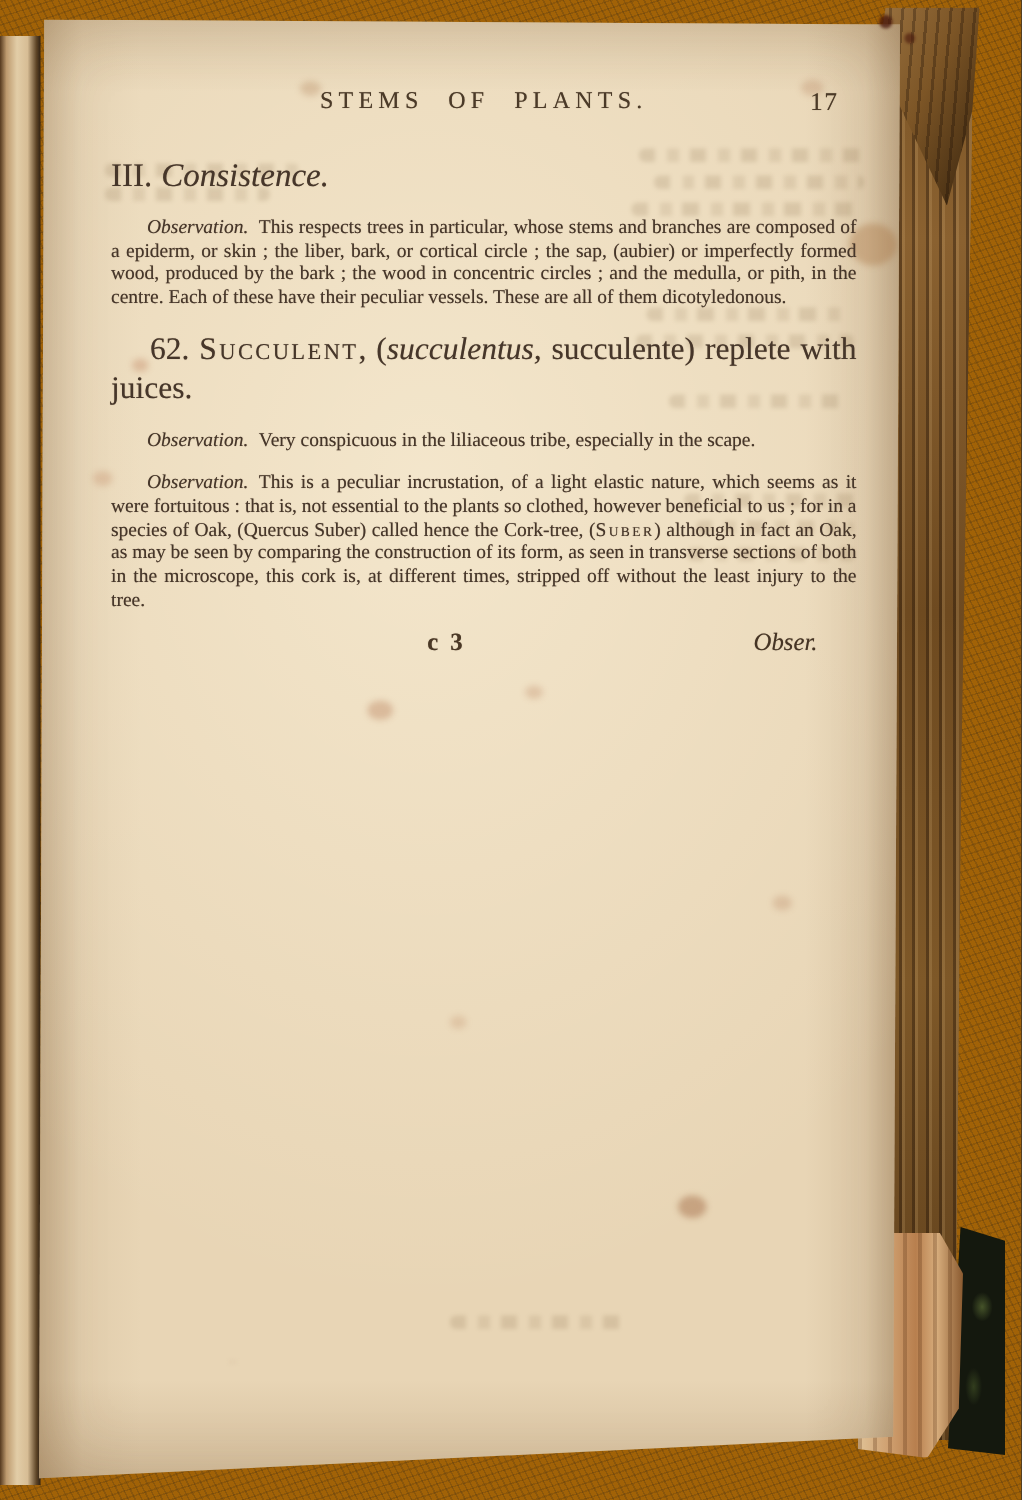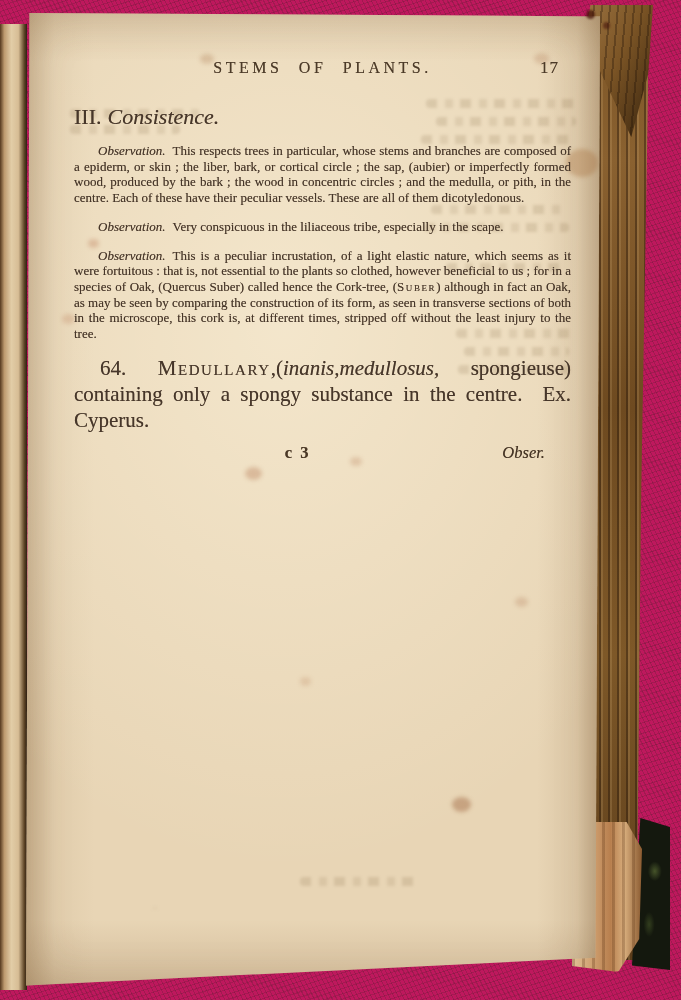--- a/index.html
+++ b/index.html
@@ -1,16 +1,16 @@
 <!DOCTYPE html>
 <html><head>
 <meta charset="utf-8">
 <style>
   html,body{margin:0;padding:0;background:#000;}
-  .scene{position:relative;width:681px;height:1000px;background:#be185d;overflow:hidden;
+  .scene{position:relative;width:681px;height:1000px;background:#a16207;overflow:hidden;
          font-family:"Liberation Serif","DejaVu Serif",serif;}
   .scene::before{content:'';position:absolute;inset:0;pointer-events:none;
     background:repeating-linear-gradient(63deg,rgba(44,38,30,.20) 0 1px,transparent 1px 4px),
                repeating-linear-gradient(-18deg,rgba(34,28,22,.16) 0 1px,transparent 1px 5px);}
   
   .facing-sliver{position:absolute;left:0;top:24px;width:27px;height:966px;z-index:2;
     background:linear-gradient(90deg,#55391e 0%,#bd9a6e 16%,#e2cda7 42%,#d7bd95 68%,#5d4426 90%,#2e2012 100%);}
   
   .edge-band{position:absolute;left:590px;top:8px;width:58px;height:952px;z-index:1;
     background:linear-gradient(180deg,#7c5526 0%,#8a6130 16%,#6e4a20 42%,#7e5828 68%,#5a3c1a 100%);
@@ -110,27 +110,27 @@
       <div class="header">
         <span>STEMS OF PLANTS.</span>
         <span class="pagenum">17</span>
       </div>
 
       <p class="section"><span>III.</span><span class="it">Consistence.</span></p>
 
 
       <p class="obs"><span class="obslabel">Observation.</span><span>This respects trees in particular, whose stems and branches are composed of a epiderm, or skin ; the liber, bark, or cortical circle ; the sap, (aubier) or imperfectly formed wood, produced by the bark ; the wood in concentric circles ; and the medulla, or pith, in the centre. Each of these have their peculiar vessels. These are all of them dicotyledonous.</span></p>
 
+      <p class="entry"><span class="num">62. </span><span class="sc">Succulent</span><span>, (</span><span class="it">succulentus,</span><span> succulente) replete with juices.</span></p>
 
       <p class="obs"><span class="obslabel">Observation.</span><span>Very conspicuous in the liliaceous tribe, especially in the scape.</span></p>
 
 
       <p class="obs"><span class="obslabel">Observation.</span><span>This is a peculiar incrustation, of a light elastic nature, which seems as it were fortuitous : that is, not essential to the plants so clothed, however beneficial to us ; for in a species of Oak, (Quercus Suber) called hence the Cork-tree, (</span><span class="sc">Suber</span><span>) although in fact an Oak, as may be seen by comparing the construction of its form, as seen in transverse sections of both in the microscope, this cork is, at different times, stripped off without the least injury to the tree.</span></p>
 
-      <p class="entry"><span class="num">64. </span><span class="sc">Medullary</span><span>,(</span><span class="it">inanis,medullosus,</span><span> spongieuse) containing only a spongy substance in the centre.</span><span class="ex">Ex. Cyperus.</span></p>
 
       <div class="footer">
         <span class="sig">c 3</span>
         <span class="catch">Obser.</span>
       </div>
 
     </div>
   </div>
 
   <div class="dot" style="left:586px;top:10px;width:9px;height:9px;background:rgba(70,20,10,.75);"></div>

